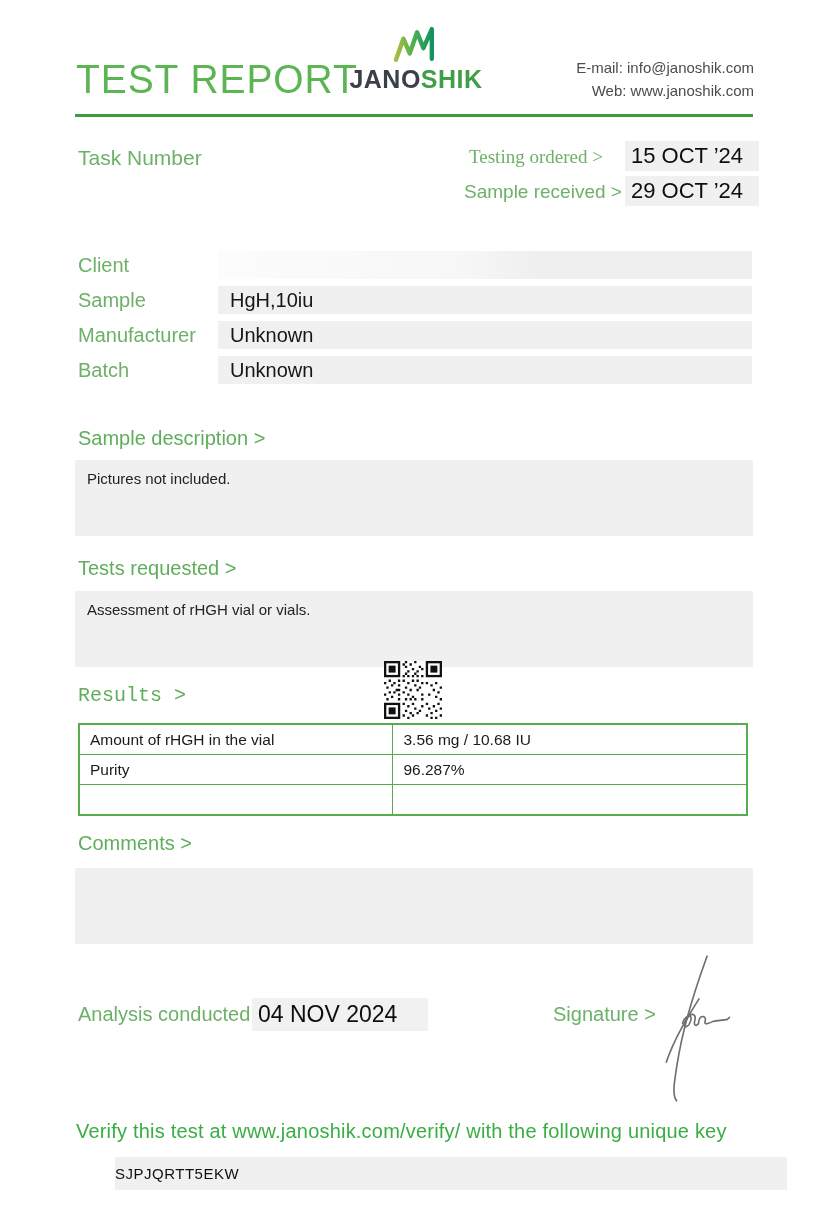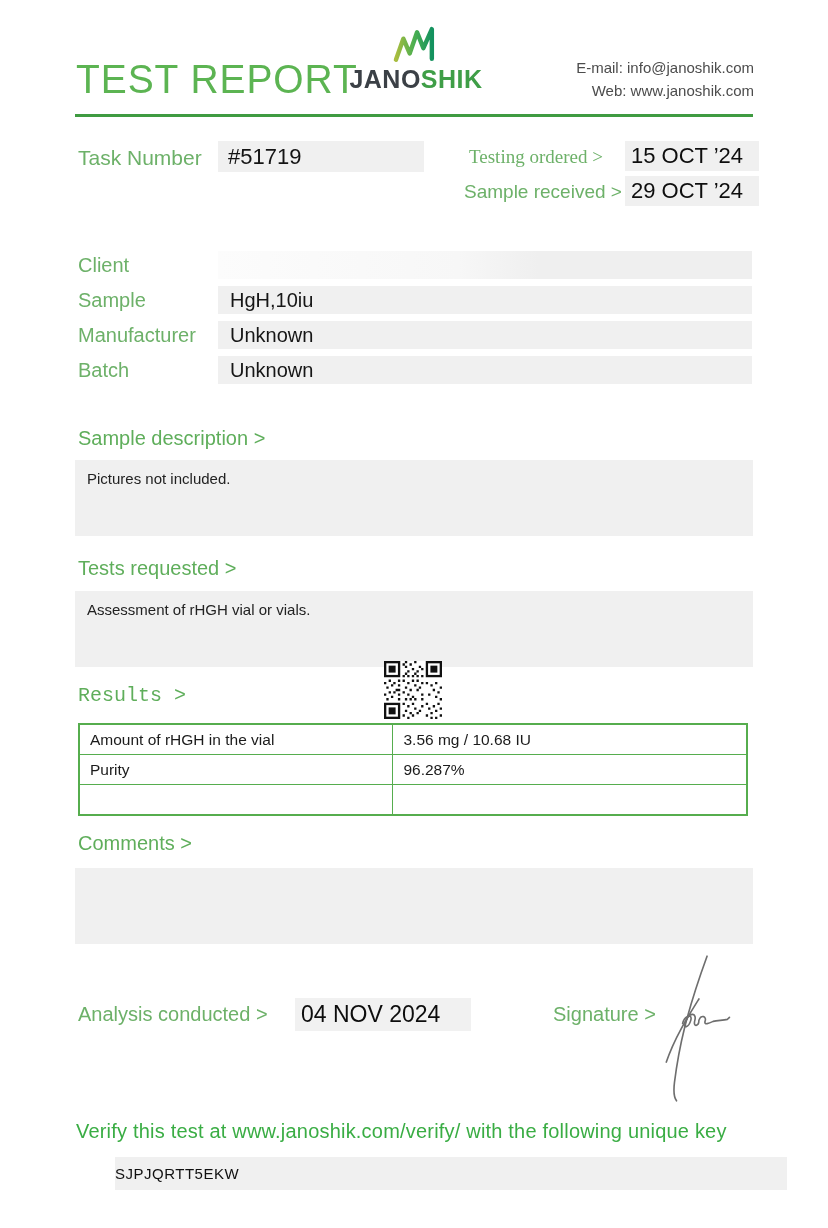--- a/index.html
+++ b/index.html
@@ -56,21 +56,21 @@
     border:1.5px solid #56ad4e;height:29px;
     font-size:15.5px;color:#1b1b1b;padding:0 0 0 10px;background:#ffffff;
   }
   .results-table{border:2px solid #56ad4e;padding-left:38px;}
   .results-table .c1{width:47%;}
   .qr{left:384px;top:661px;width:58px;height:58px;background:#ffffff;}
 
   
   .analysis-label{left:78px;top:1003px;font-size:20px;}
   .analysis-value{left:252px;top:998px;width:170px;height:33px;background:#f1f1f1;
-    font-size:23px;color:#0d0d0d;line-height:33px;padding-left:6px;white-space:nowrap;margin-left:43px;}
+    font-size:23px;color:#0d0d0d;line-height:33px;padding-left:6px;white-space:nowrap;}
   .signature-label{left:553px;top:1003px;font-size:20px;}
   .signature-svg{left:648px;top:952px;}
   .verify-line{left:76px;top:1120px;font-size:20px;color:#3aad44;white-space:nowrap;letter-spacing:.2px;}
   .key-box{left:78px;top:1157px;width:672px;height:33px;background:#f0f0f0;
     text-align:left;line-height:33px;font-size:15px;color:#101010;letter-spacing:.5px;margin-left:37px;}
 </style>
 </head>
 <body>
 
 <div class="page">
@@ -92,21 +92,20 @@
   </div>
 
   <div class="abs contact">
     <div>E-mail: info@janoshik.com</div>
     <div>Web: www.janoshik.com</div>
   </div>
 
   <div class="abs rule"></div>
 
   <div class="abs green-lbl task-label">Task Number</div>
-  <div class="abs task-value">#51719</div>
 
   <div class="abs green-lbl ordered-label">Testing ordered &gt;</div>
   <div class="abs ordered-value">15 OCT ’24</div>
 
   <div class="abs green-lbl received-label">Sample received &gt;</div>
   <div class="abs received-value">29 OCT ’24</div>
 
   <div class="abs field-label" style="top:254px;">Client</div>
   <div class="abs field-value blurred" style="top:251px;"></div>
 

